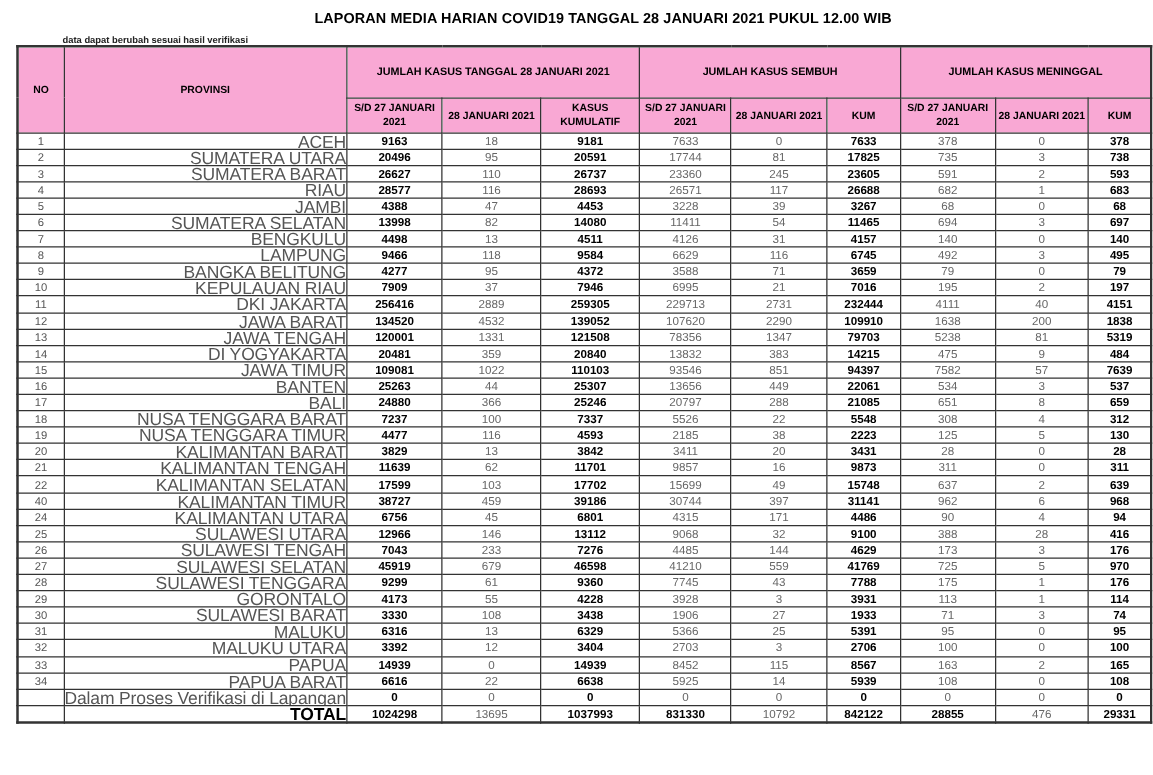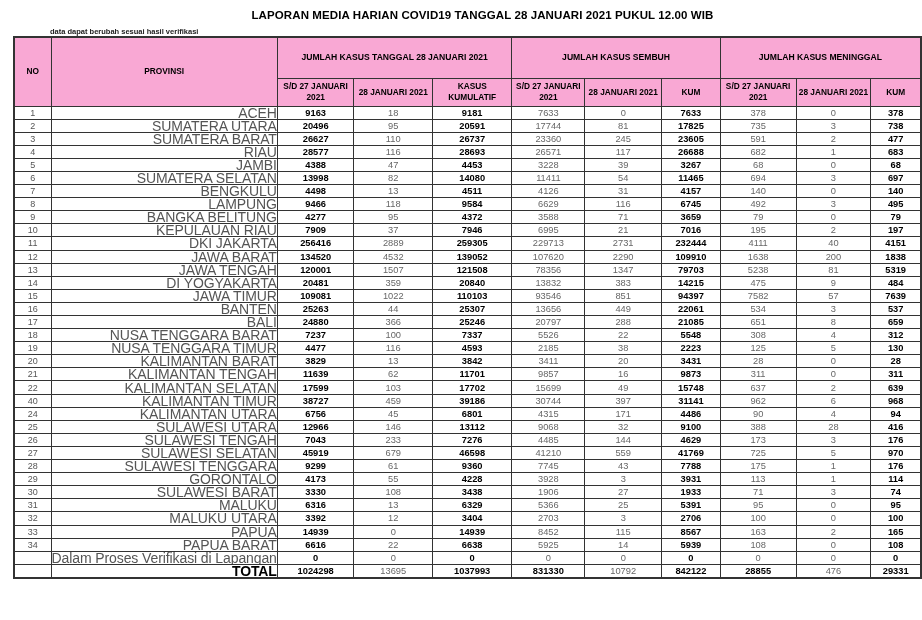--- a/index.html
+++ b/index.html
@@ -90,21 +90,21 @@
         <td class="no">3</td>
         <td class="prov">SUMATERA BARAT</td>
         <td class="b">26627</td>
         <td class="g">110</td>
         <td class="b">26737</td>
         <td class="g">23360</td>
         <td class="g">245</td>
         <td class="b">23605</td>
         <td class="g">591</td>
         <td class="g">2</td>
-        <td class="b">477</td>
+        <td class="b">593</td>
       </tr>
       <tr>
         <td class="no">4</td>
         <td class="prov">RIAU</td>
         <td class="b">28577</td>
         <td class="g">116</td>
         <td class="b">28693</td>
         <td class="g">26571</td>
         <td class="g">117</td>
         <td class="b">26688</td>
@@ -213,21 +213,21 @@
         <td class="g">2290</td>
         <td class="b">109910</td>
         <td class="g">1638</td>
         <td class="g">200</td>
         <td class="b">1838</td>
       </tr>
       <tr>
         <td class="no">13</td>
         <td class="prov">JAWA TENGAH</td>
         <td class="b">120001</td>
-        <td class="g">1507</td>
+        <td class="g">1331</td>
         <td class="b">121508</td>
         <td class="g">78356</td>
         <td class="g">1347</td>
         <td class="b">79703</td>
         <td class="g">5238</td>
         <td class="g">81</td>
         <td class="b">5319</td>
       </tr>
       <tr>
         <td class="no">14</td>

